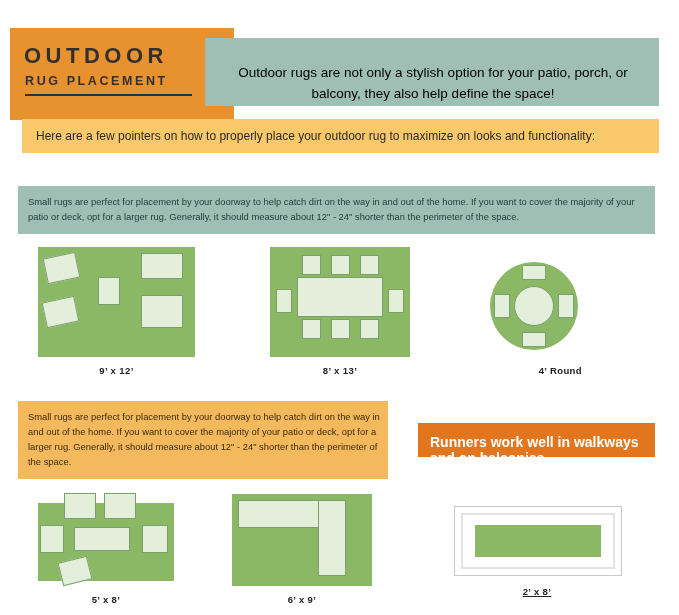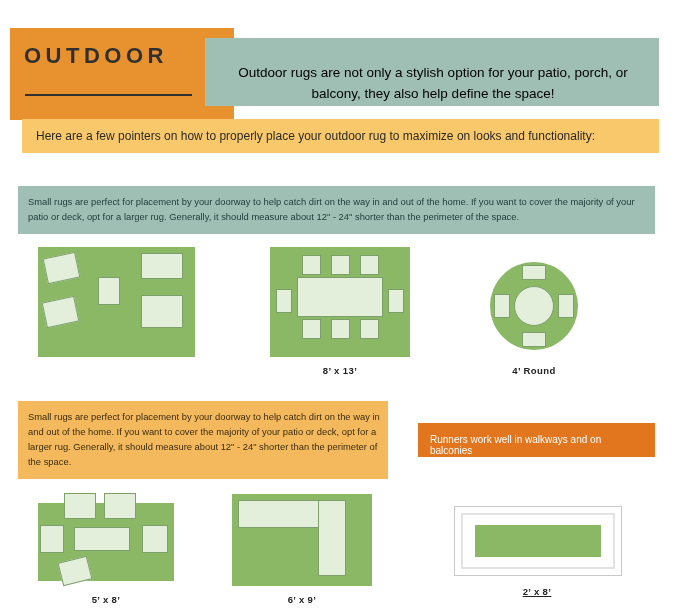--- a/index.html
+++ b/index.html
@@ -28,50 +28,54 @@
   .cap small{display:block;font-weight:normal;font-size:13px;letter-spacing:0;margin-top:16px;}
 
   .fur{position:absolute;background:#e3efda;border:1px solid #7d9f6c;box-sizing:border-box;}
 
   .circle{border-radius:50%;}
 
   
   .band2{position:absolute;left:18px;top:385px;width:370px;height:78px;background:#f4b95c;}
   .band2-txt{position:absolute;left:28px;top:393px;width:352px;color:#3a2c12;font-size:9.4px;line-height:15px;}
   .band2b{position:absolute;left:418px;top:407px;width:237px;height:34px;background:#e2761e;}
-  .band2b-txt{position:absolute;left:430px;top:418px;width:215px;color:#fff;font-size:10px;}
+  .band2b-txt{position:absolute;left:430px;top:418px;width:215px;color:#fff;font-size:14px;font-weight:bold;}
 
   
   .logo{position:absolute;right:14px;bottom:6px;font-family:"Liberation Serif",serif;font-style:italic;font-size:24px;color:#1c1c1c;letter-spacing:.5px;}
   .logo-n{font-size:30px;}
 </style>
 </head>
 <body>
 
 <div class="page">
 
   <div class="hdr-orange"></div>
   <div class="hdr-title">OUTDOOR</div>
   <div class="hdr-rule"></div>
+  <div class="hdr-sub">RUG PLACEMENT</div>
 
   <div class="hdr-teal"></div>
   <div class="hdr-teal-txt">Outdoor rugs are not only a stylish option for your patio, porch, or balcony, they also help define the space!</div>
 
   <div class="hdr-yellow"></div>
   <div class="hdr-yellow-txt">Here are a few pointers on how to properly place your outdoor rug to maximize on looks and functionality:</div>
 
   <div class="band1"></div>
   <div class="band1-txt">Small rugs are perfect for placement by your doorway to help catch dirt on the way in and out of the home. If you want to cover the majority of your patio or deck, opt for a larger rug. Generally, it should measure about 12" - 24" shorter than the perimeter of the space.</div>
 
   <div class="rug" style="left:38px;top:231px;width:157px;height:110px;">
     <div class="fur" style="left:7px;top:8px;width:33px;height:26px;transform:rotate(-12deg);"></div>
     <div class="fur" style="left:6px;top:52px;width:33px;height:26px;transform:rotate(-12deg);"></div>
     <div class="fur" style="left:60px;top:30px;width:22px;height:28px;"></div>
     <div class="fur" style="left:103px;top:6px;width:42px;height:26px;"></div>
     <div class="fur" style="left:103px;top:48px;width:42px;height:33px;"></div>
+  </div>
+  <div class="cap" style="left:38px;top:349px;width:157px;">
+    <span>9’ x 12’</span>
   </div>
 
   <div class="rug" style="left:270px;top:231px;width:140px;height:110px;">
     <div class="fur" style="left:27px;top:30px;width:86px;height:40px;"></div>
     <div class="fur" style="left:32px;top:8px;width:19px;height:20px;"></div>
     <div class="fur" style="left:61px;top:8px;width:19px;height:20px;"></div>
     <div class="fur" style="left:90px;top:8px;width:19px;height:20px;"></div>
     <div class="fur" style="left:32px;top:72px;width:19px;height:20px;"></div>
     <div class="fur" style="left:61px;top:72px;width:19px;height:20px;"></div>
     <div class="fur" style="left:90px;top:72px;width:19px;height:20px;"></div>
@@ -82,21 +86,21 @@
     <span>8’ x 13’</span>
   </div>
 
   <div class="rug circle" style="left:490px;top:246px;width:88px;height:88px;">
     <div class="fur circle" style="left:24px;top:24px;width:40px;height:40px;"></div>
     <div class="fur" style="left:4px;top:32px;width:16px;height:24px;"></div>
     <div class="fur" style="left:68px;top:32px;width:16px;height:24px;"></div>
     <div class="fur" style="left:32px;top:3px;width:24px;height:15px;"></div>
     <div class="fur" style="left:32px;top:70px;width:24px;height:15px;"></div>
   </div>
-  <div class="cap" style="left:486px;top:349px;width:96px;">
+  <div class="cap" style="left:486px;top:349px;width:96px;text-align:right;">
     <span>4’ Round</span>
   </div>
 
   <div class="band2"></div>
   <div class="band2-txt">Small rugs are perfect for placement by your doorway to help catch dirt on the way in and out of the home. If you want to cover the majority of your patio or deck, opt for a larger rug. Generally, it should measure about 12" - 24" shorter than the perimeter of the space.</div>
   <div class="band2b"></div>
   <div class="band2b-txt">Runners work well in walkways and on balconies</div>
 
   <div class="rug" style="left:38px;top:487px;width:136px;height:78px;">
     <div class="fur" style="left:26px;top:-10px;width:32px;height:26px;"></div>

